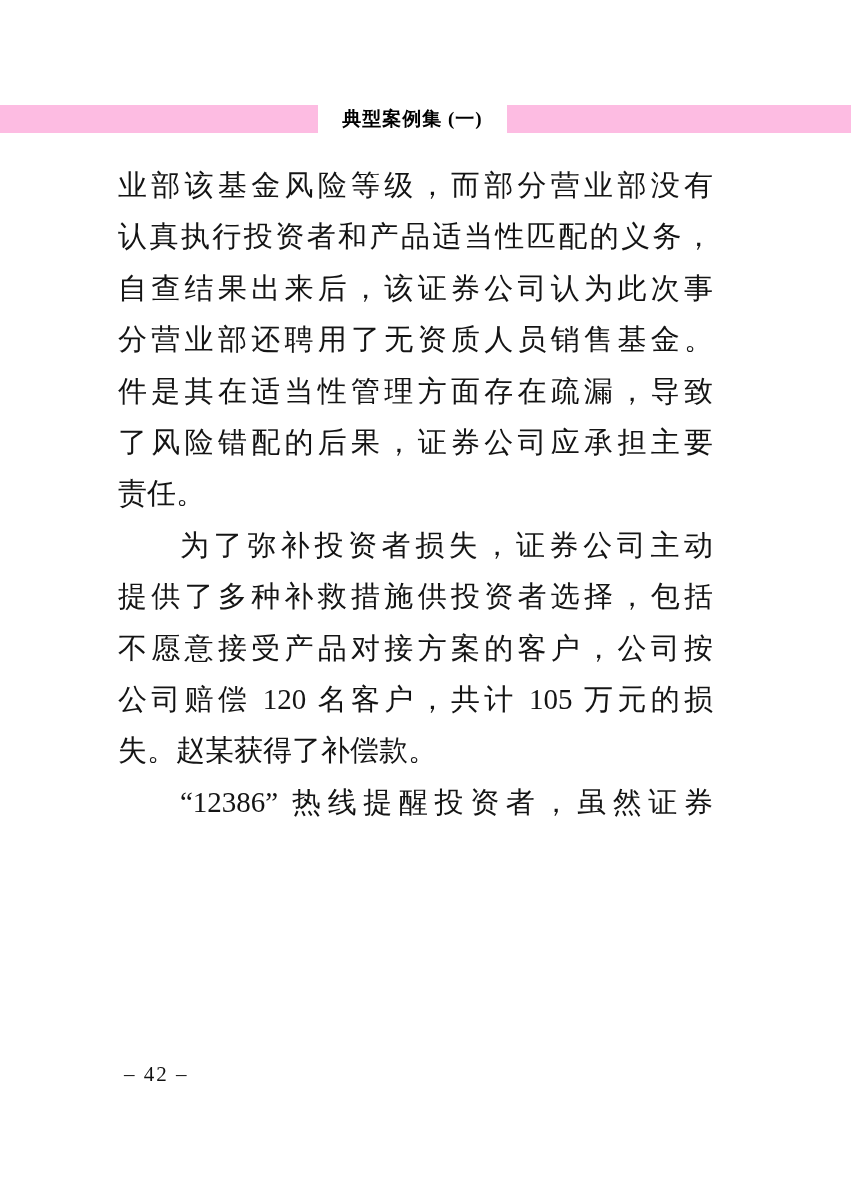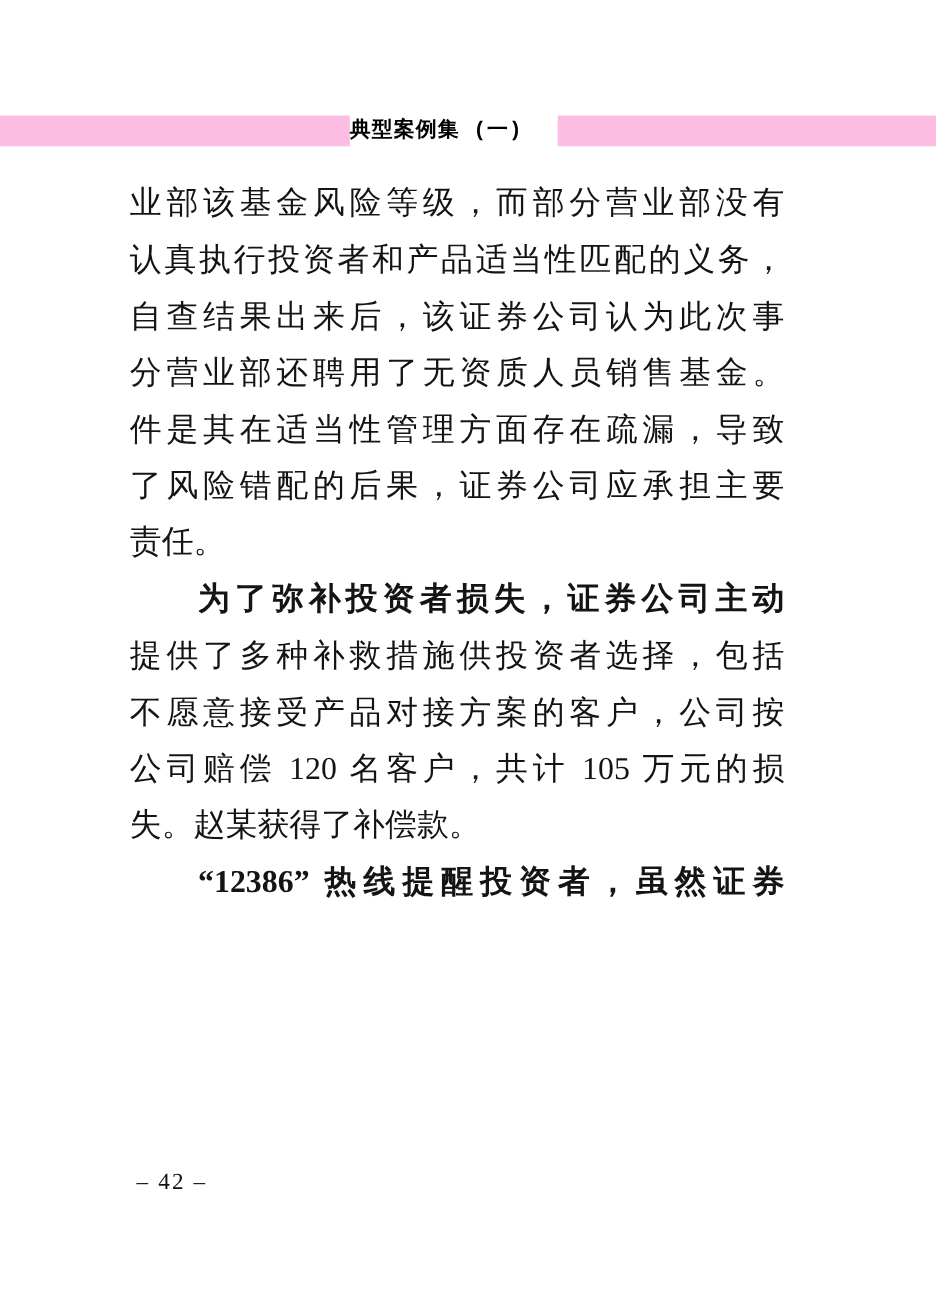--- a/index.html
+++ b/index.html
@@ -11,36 +11,36 @@
     overflow: hidden;
     font-family: "Liberation Serif", "DejaVu Serif", serif;
     color: #121212;
   }
   
   .header-band { position: absolute; top: 105px; left: 0; width: 851px; height: 28px; }
   .bar-left  { position: absolute; left: 0;   top: 0; width: 318px; height: 28px; }
   .bar-right { position: absolute; left: 507px; top: 0; width: 344px; height: 28px; }
   .header-title {
     position: absolute; left: 318px; top: 0; width: 189px; height: 28px;
-    line-height: 28px;
-    font-family: Liberation Mono, monospace;
+    text-align: center; line-height: 28px;
+    font-family: Liberation Serif, serif;
     font-weight: bold; font-size: 19px; letter-spacing: 1px;
     color: #000000; white-space: nowrap;
   }
   
   .text-column {
     position: absolute; left: 118px; top: 160px; width: 595px;
     font-size: 29px; color: #141414;
   }
   .line {
     height: 51.4px; line-height: 51.4px;
     text-align: justify; text-align-last: justify;
     overflow: hidden;
   }
-  .line.indent { padding-left: 62px; font-weight: bold; }
+  .line.indent { padding-left: 62px; }
   .line.para-end { text-align-last: left; font-family: Liberation Serif, serif; }
   
   .page-number {
     position: absolute; left: 76px; top: 1062px;
     font-size: 21px; letter-spacing: 2px; color: #111111;
     white-space: nowrap;
     margin-left: 48px;
   }
 </style>
 </head>

